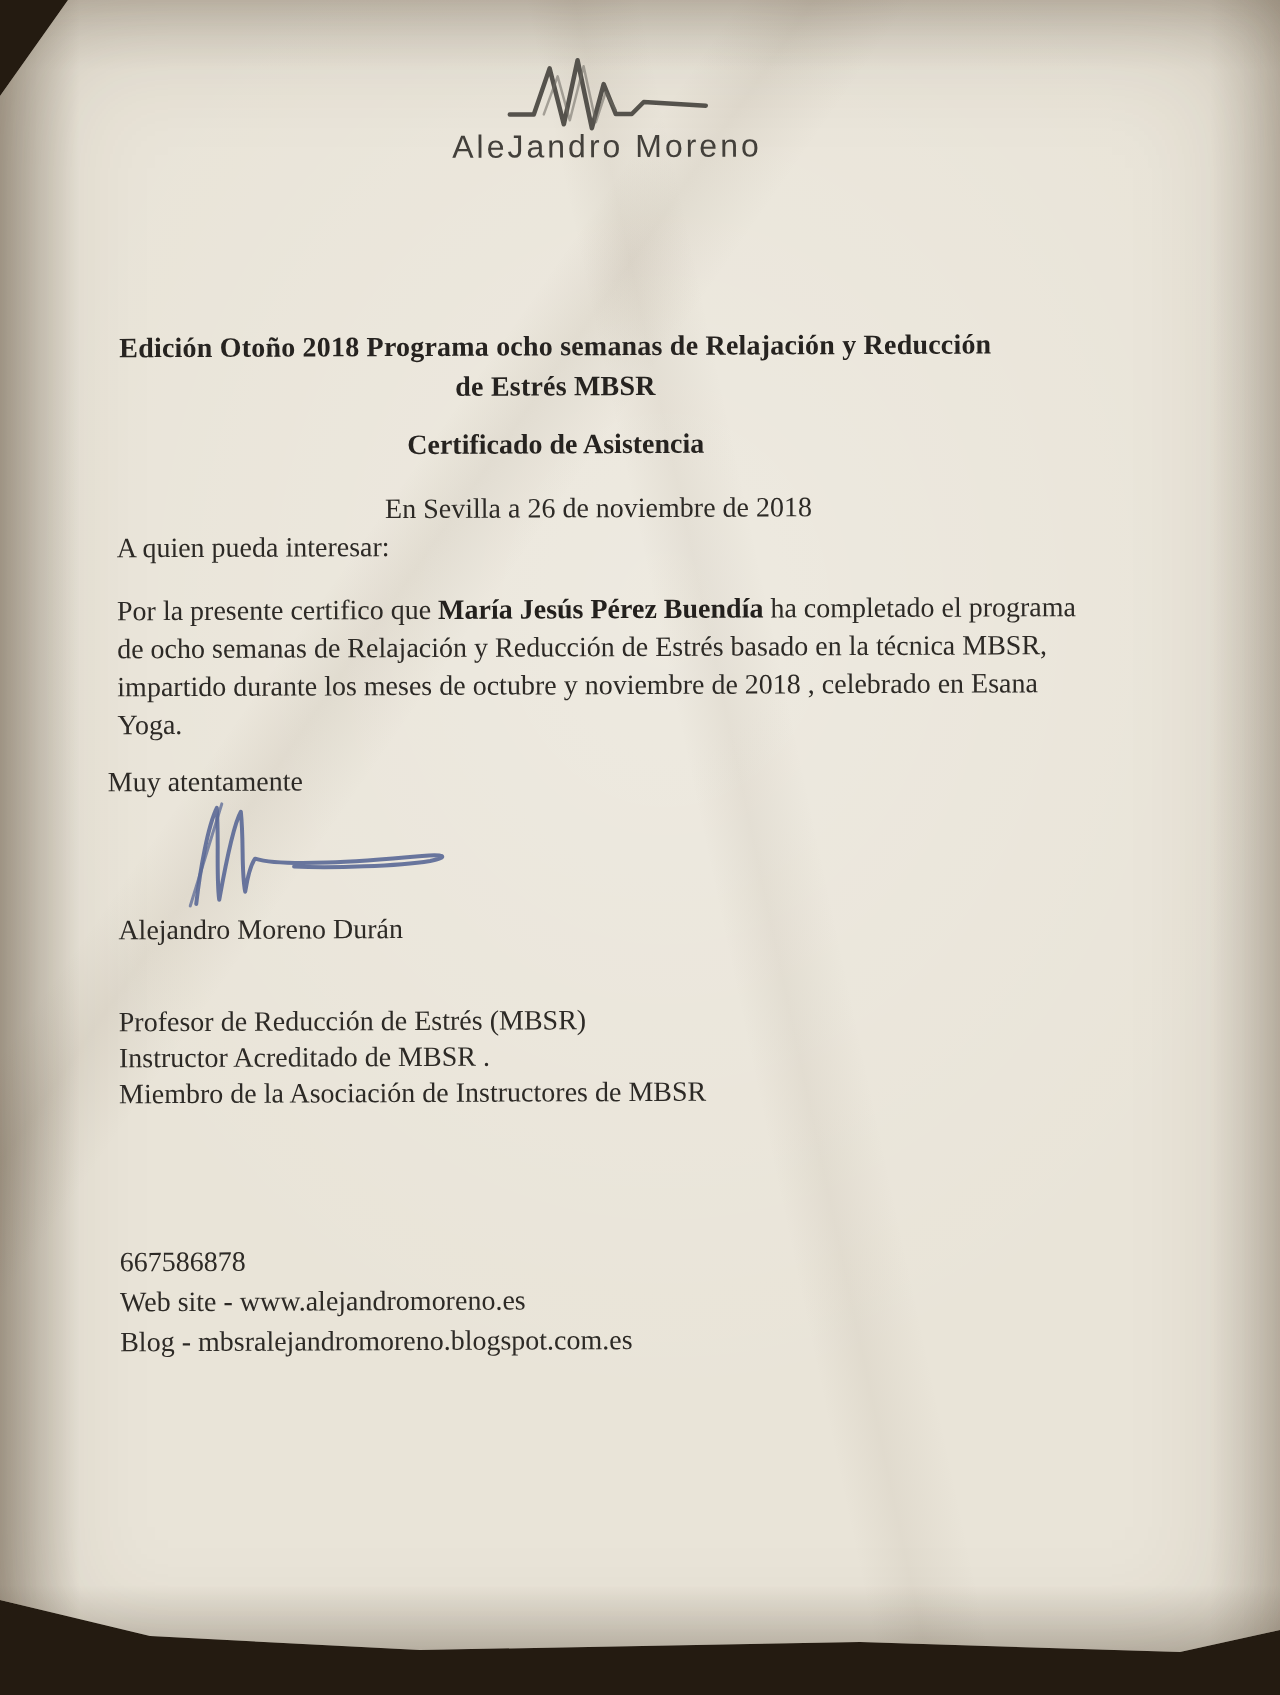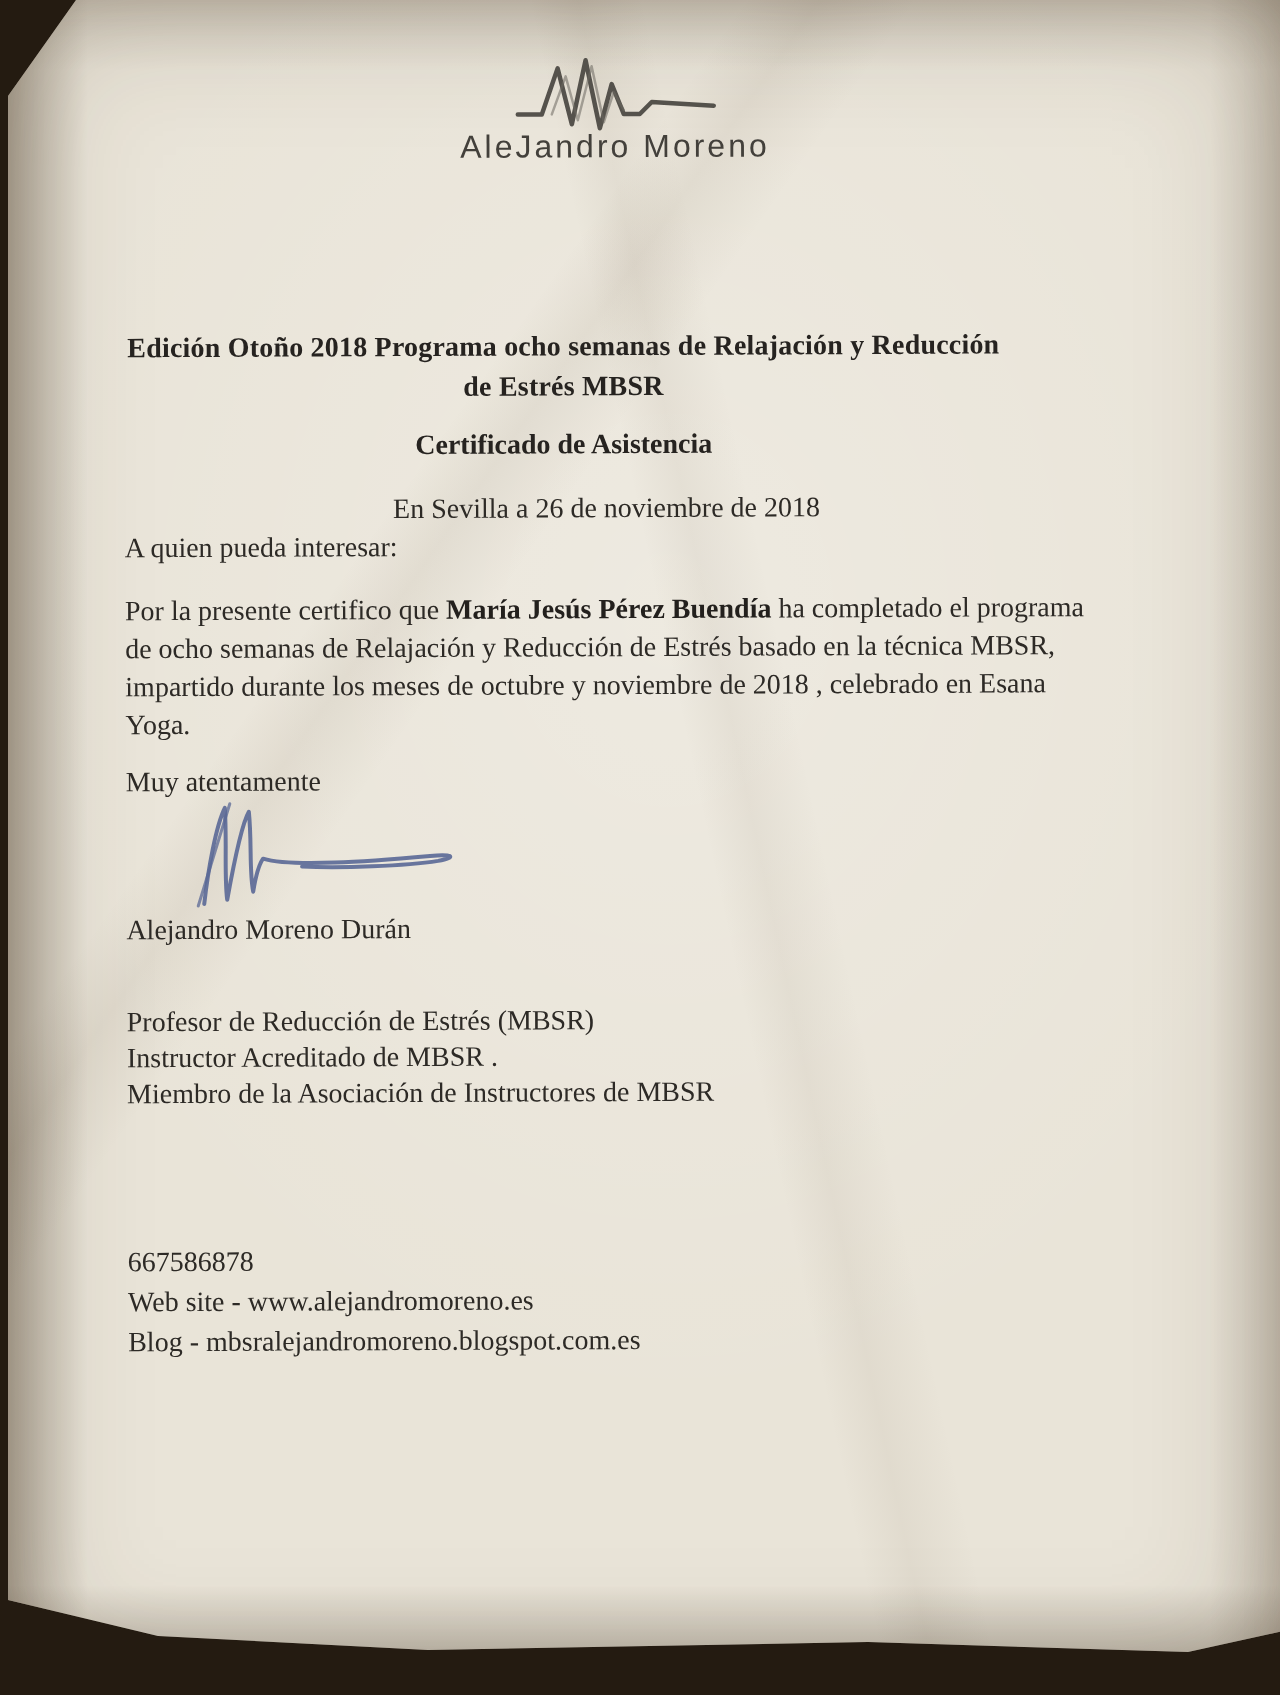--- a/index.html
+++ b/index.html
@@ -7,21 +7,20 @@
     width:1280px;height:1695px;
     background:#241b11;
     overflow:hidden;
     font-family:"Liberation Serif", serif;
     position:relative;
   }
   .paper{
     position:absolute;inset:0;
     background:#e9e4d8;
     clip-path:polygon(68px 0, 1280px 0, 1280px 1630px, 1180px 1652px, 860px 1642px, 420px 1650px, 150px 1636px, 0 1600px, 0 96px);
-    margin-left:8px;
   }
   .shade{
     position:absolute;inset:0;pointer-events:none;
     background:
       linear-gradient(to right, rgba(56,40,20,0.30), rgba(56,40,20,0) 80px),
       linear-gradient(to left, rgba(56,40,20,0.14), rgba(56,40,20,0) 70px),
       linear-gradient(to top, rgba(50,36,18,0.38), rgba(56,40,20,0) 110px),
       linear-gradient(to bottom, rgba(56,40,20,0.12), rgba(56,40,20,0) 70px),
       linear-gradient(125deg, transparent 30%, rgba(90,70,45,0.07) 33%, transparent 37%),
       linear-gradient(78deg, transparent 54%, rgba(90,70,45,0.06) 57%, transparent 61%),
@@ -44,21 +43,21 @@
     font-family:"Liberation Sans", sans-serif;
     font-size:32px;letter-spacing:3px;color:#43403b;
     margin-top:-6px;
   }
   .title-block{top:326px;left:105px;width:905px;text-align:center;font-weight:bold;line-height:1.42;letter-spacing:0.2px;color:#262320;}
   .subtitle-block{top:428px;left:105px;width:905px;text-align:center;font-weight:bold;color:#262320;}
   .dateline-block{top:492px;left:105px;width:990px;text-align:center;}
   .salutation-block{top:530px;left:118px;}
   .body-block{top:590px;left:118px;width:978px;line-height:38px;}
   .body-block b{color:#23201d;}
-  .closing-block{top:764px;left:118px;}
+  .closing-block{top:764px;left:108px;}
   .signature-block{top:796px;left:172px;width:290px;height:110px;}
   .signer-block{top:912px;left:118px;}
   .cred-block{top:1002px;left:118px;line-height:36px;}
   .contact-block{top:1240px;left:118px;line-height:40px;}
 </style>
 </head>
 <body>
 
 <div class="paper">
   <div class="shade"></div>

